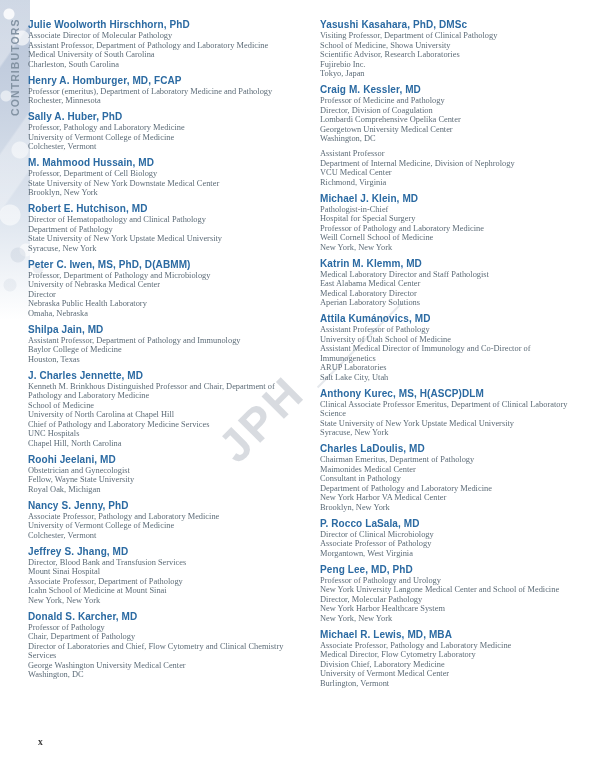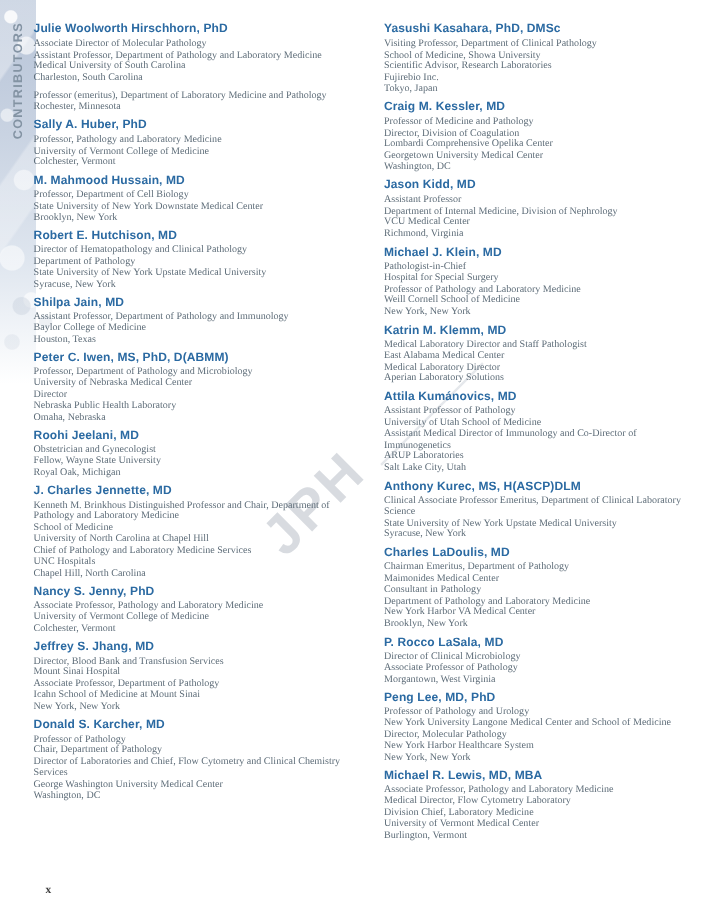--- a/index.html
+++ b/index.html
@@ -106,20 +106,21 @@
     <h3>Julie Woolworth Hirschhorn, PhD</h3>
     <div>
           <div class="line">Associate Director of Molecular Pathology</div>
           <div class="line">Assistant Professor, Department of Pathology and Laboratory Medicine</div>
           <div class="line">Medical University of South Carolina</div>
           <div class="line">Charleston, South Carolina</div>
         </div>
   </div>
 
   <div class="entry">
+    <h3>Henry A. Homburger, MD, FCAP</h3>
     <div>
           <div class="line">Professor (emeritus), Department of Laboratory Medicine and Pathology</div>
           <div class="line">Rochester, Minnesota</div>
         </div>
   </div>
 
   <div class="entry">
     <h3>Sally A. Huber, PhD</h3>
     <div>
           <div class="line">Professor, Pathology and Laboratory Medicine</div>
@@ -137,65 +138,65 @@
         </div>
   </div>
 
   <div class="entry">
     <h3>Robert E. Hutchison, MD</h3>
     <div>
           <div class="line">Director of Hematopathology and Clinical Pathology</div>
           <div class="line">Department of Pathology</div>
           <div class="line">State University of New York Upstate Medical University</div>
           <div class="line">Syracuse, New York</div>
-        </div>
-  </div>
-
-  <div class="entry">
-    <h3>Shilpa Jain, MD</h3>
-    <div>
-          <div class="line">Assistant Professor, Department of Pathology and Immunology</div>
-          <div class="line">Baylor College of Medicine</div>
-          <div class="line">Houston, Texas</div>
         </div>
   </div>
 
   <div class="entry">
     <h3>Peter C. Iwen, MS, PhD, D(ABMM)</h3>
     <div>
           <div class="line">Professor, Department of Pathology and Microbiology</div>
           <div class="line">University of Nebraska Medical Center</div>
           <div class="line">Director</div>
           <div class="line">Nebraska Public Health Laboratory</div>
           <div class="line">Omaha, Nebraska</div>
         </div>
   </div>
 
   <div class="entry">
-    <h3>Roohi Jeelani, MD</h3>
-    <div>
-          <div class="line">Obstetrician and Gynecologist</div>
-          <div class="line">Fellow, Wayne State University</div>
-          <div class="line">Royal Oak, Michigan</div>
+    <h3>Shilpa Jain, MD</h3>
+    <div>
+          <div class="line">Assistant Professor, Department of Pathology and Immunology</div>
+          <div class="line">Baylor College of Medicine</div>
+          <div class="line">Houston, Texas</div>
         </div>
   </div>
 
   <div class="entry">
     <h3>J. Charles Jennette, MD</h3>
     <div>
           <div class="line">Kenneth M. Brinkhous Distinguished Professor and Chair, Department of Pathology and Laboratory Medicine</div>
           <div class="line">School of Medicine</div>
           <div class="line">University of North Carolina at Chapel Hill</div>
           <div class="line">Chief of Pathology and Laboratory Medicine Services</div>
           <div class="line">UNC Hospitals</div>
           <div class="line">Chapel Hill, North Carolina</div>
         </div>
   </div>
 
   <div class="entry">
+    <h3>Roohi Jeelani, MD</h3>
+    <div>
+          <div class="line">Obstetrician and Gynecologist</div>
+          <div class="line">Fellow, Wayne State University</div>
+          <div class="line">Royal Oak, Michigan</div>
+        </div>
+  </div>
+
+  <div class="entry">
     <h3>Nancy S. Jenny, PhD</h3>
     <div>
           <div class="line">Associate Professor, Pathology and Laboratory Medicine</div>
           <div class="line">University of Vermont College of Medicine</div>
           <div class="line">Colchester, Vermont</div>
         </div>
   </div>
 
   <div class="entry">
     <h3>Jeffrey S. Jhang, MD</h3>
@@ -236,21 +237,20 @@
     <div>
           <div class="line">Professor of Medicine and Pathology</div>
           <div class="line">Director, Division of Coagulation</div>
           <div class="line">Lombardi Comprehensive Opelika Center</div>
           <div class="line">Georgetown University Medical Center</div>
           <div class="line">Washington, DC</div>
         </div>
   </div>
 
   <div class="entry">
-    <h3>Jason Kidd, MD</h3>
     <div>
           <div class="line">Assistant Professor</div>
           <div class="line">Department of Internal Medicine, Division of Nephrology</div>
           <div class="line">VCU Medical Center</div>
           <div class="line">Richmond, Virginia</div>
         </div>
   </div>
 
   <div class="entry">
     <h3>Michael J. Klein, MD</h3>

